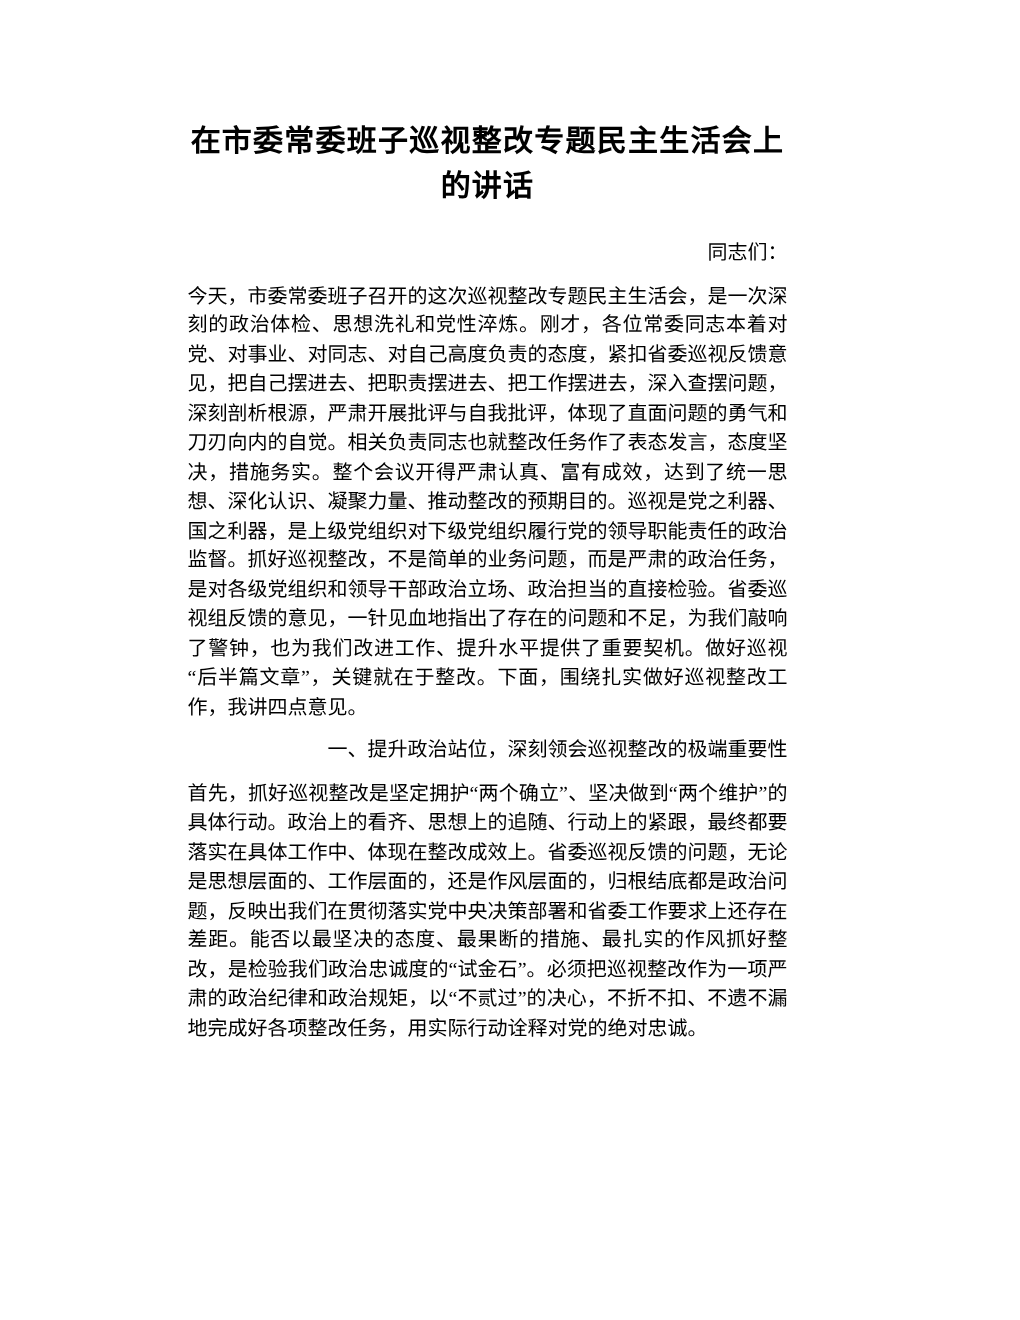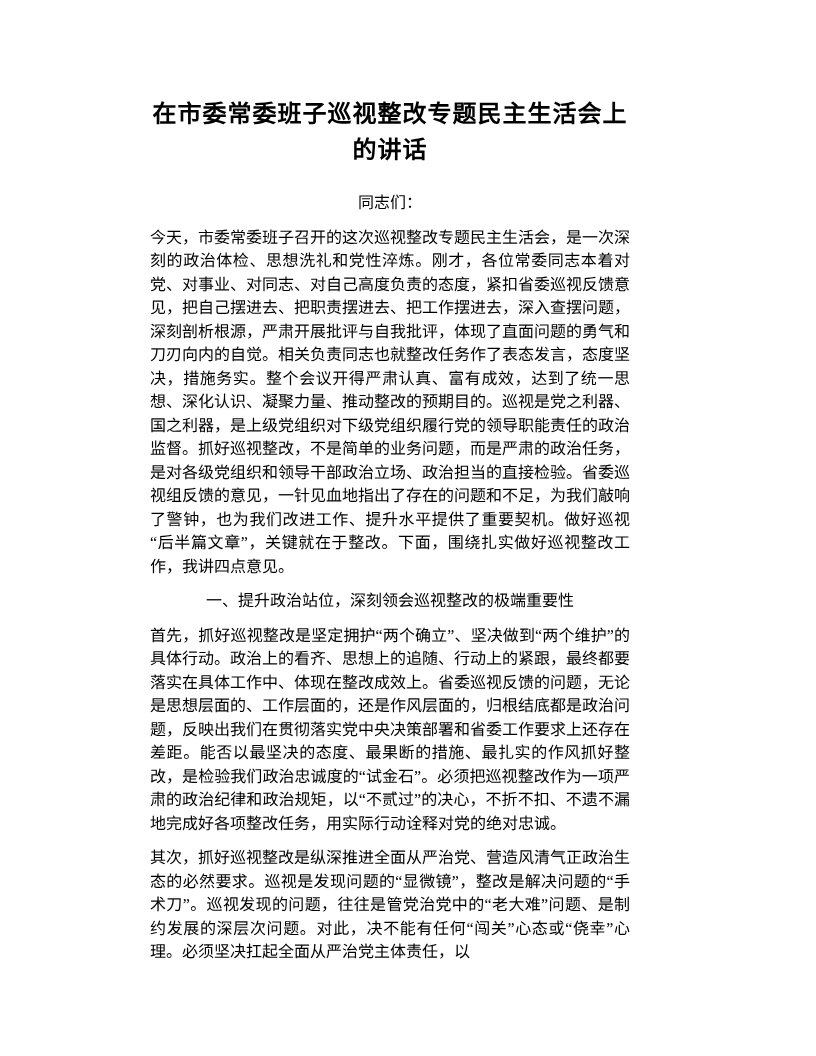--- a/index.html
+++ b/index.html
@@ -29,35 +29,34 @@
   }
   .para {
     font-size: 16px;
     line-height: 23.5px;
     margin: 0 0 11px 0;
     text-align: justify;
     text-justify: inter-ideograph;
     word-break: break-all;
   }
   .salutation {
-    text-align: center;
+    text-align: right;
   }
   .section-heading {
-    text-align: center;
+    text-align: right;
   }
 </style>
 </head>
 <body>
 
 <div class="page">
   <h1 class="doc-title">在市委常委班子巡视整改专题民主生活会上的讲话</h1>
 
   <p class="para salutation">同志们：</p>
 
   <p class="para">今天，市委常委班子召开的这次巡视整改专题民主生活会，是一次深刻的政治体检、思想洗礼和党性淬炼。刚才，各位常委同志本着对党、对事业、对同志、对自己高度负责的态度，紧扣省委巡视反馈意见，把自己摆进去、把职责摆进去、把工作摆进去，深入查摆问题，深刻剖析根源，严肃开展批评与自我批评，体现了直面问题的勇气和刀刃向内的自觉。相关负责同志也就整改任务作了表态发言，态度坚决，措施务实。整个会议开得严肃认真、富有成效，达到了统一思想、深化认识、凝聚力量、推动整改的预期目的。巡视是党之利器、国之利器，是上级党组织对下级党组织履行党的领导职能责任的政治监督。抓好巡视整改，不是简单的业务问题，而是严肃的政治任务，是对各级党组织和领导干部政治立场、政治担当的直接检验。省委巡视组反馈的意见，一针见血地指出了存在的问题和不足，为我们敲响了警钟，也为我们改进工作、提升水平提供了重要契机。做好巡视“后半篇文章”，关键就在于整改。下面，围绕扎实做好巡视整改工作，我讲四点意见。</p>
 
   <p class="para section-heading">一、提升政治站位，深刻领会巡视整改的极端重要性</p>
 
 
   <p class="para">首先，抓好巡视整改是坚定拥护“两个确立”、坚决做到“两个维护”的具体行动。政治上的看齐、思想上的追随、行动上的紧跟，最终都要落实在具体工作中、体现在整改成效上。省委巡视反馈的问题，无论是思想层面的、工作层面的，还是作风层面的，归根结底都是政治问题，反映出我们在贯彻落实党中央决策部署和省委工作要求上还存在差距。能否以最坚决的态度、最果断的措施、最扎实的作风抓好整改，是检验我们政治忠诚度的“试金石”。必须把巡视整改作为一项严肃的政治纪律和政治规矩，以“不贰过”的决心，不折不扣、不遗不漏地完成好各项整改任务，用实际行动诠释对党的绝对忠诚。</p>
 
-  <p class="para">其次，抓好巡视整改是纵深推进全面从严治党、营造风清气正政治生态的必然要求。巡视是发现问题的“显微镜”，整改是解决问题的“手术刀”。巡视发现的问题，往往是管党治党中的“老大难”问题、是制约发展的深层次问题。对此，决不能有任何“闯关”心态或“侥幸”心理。必须坚决扛起全面从严治党主体责任，以</p>
 </div>
 
 </body></html>

